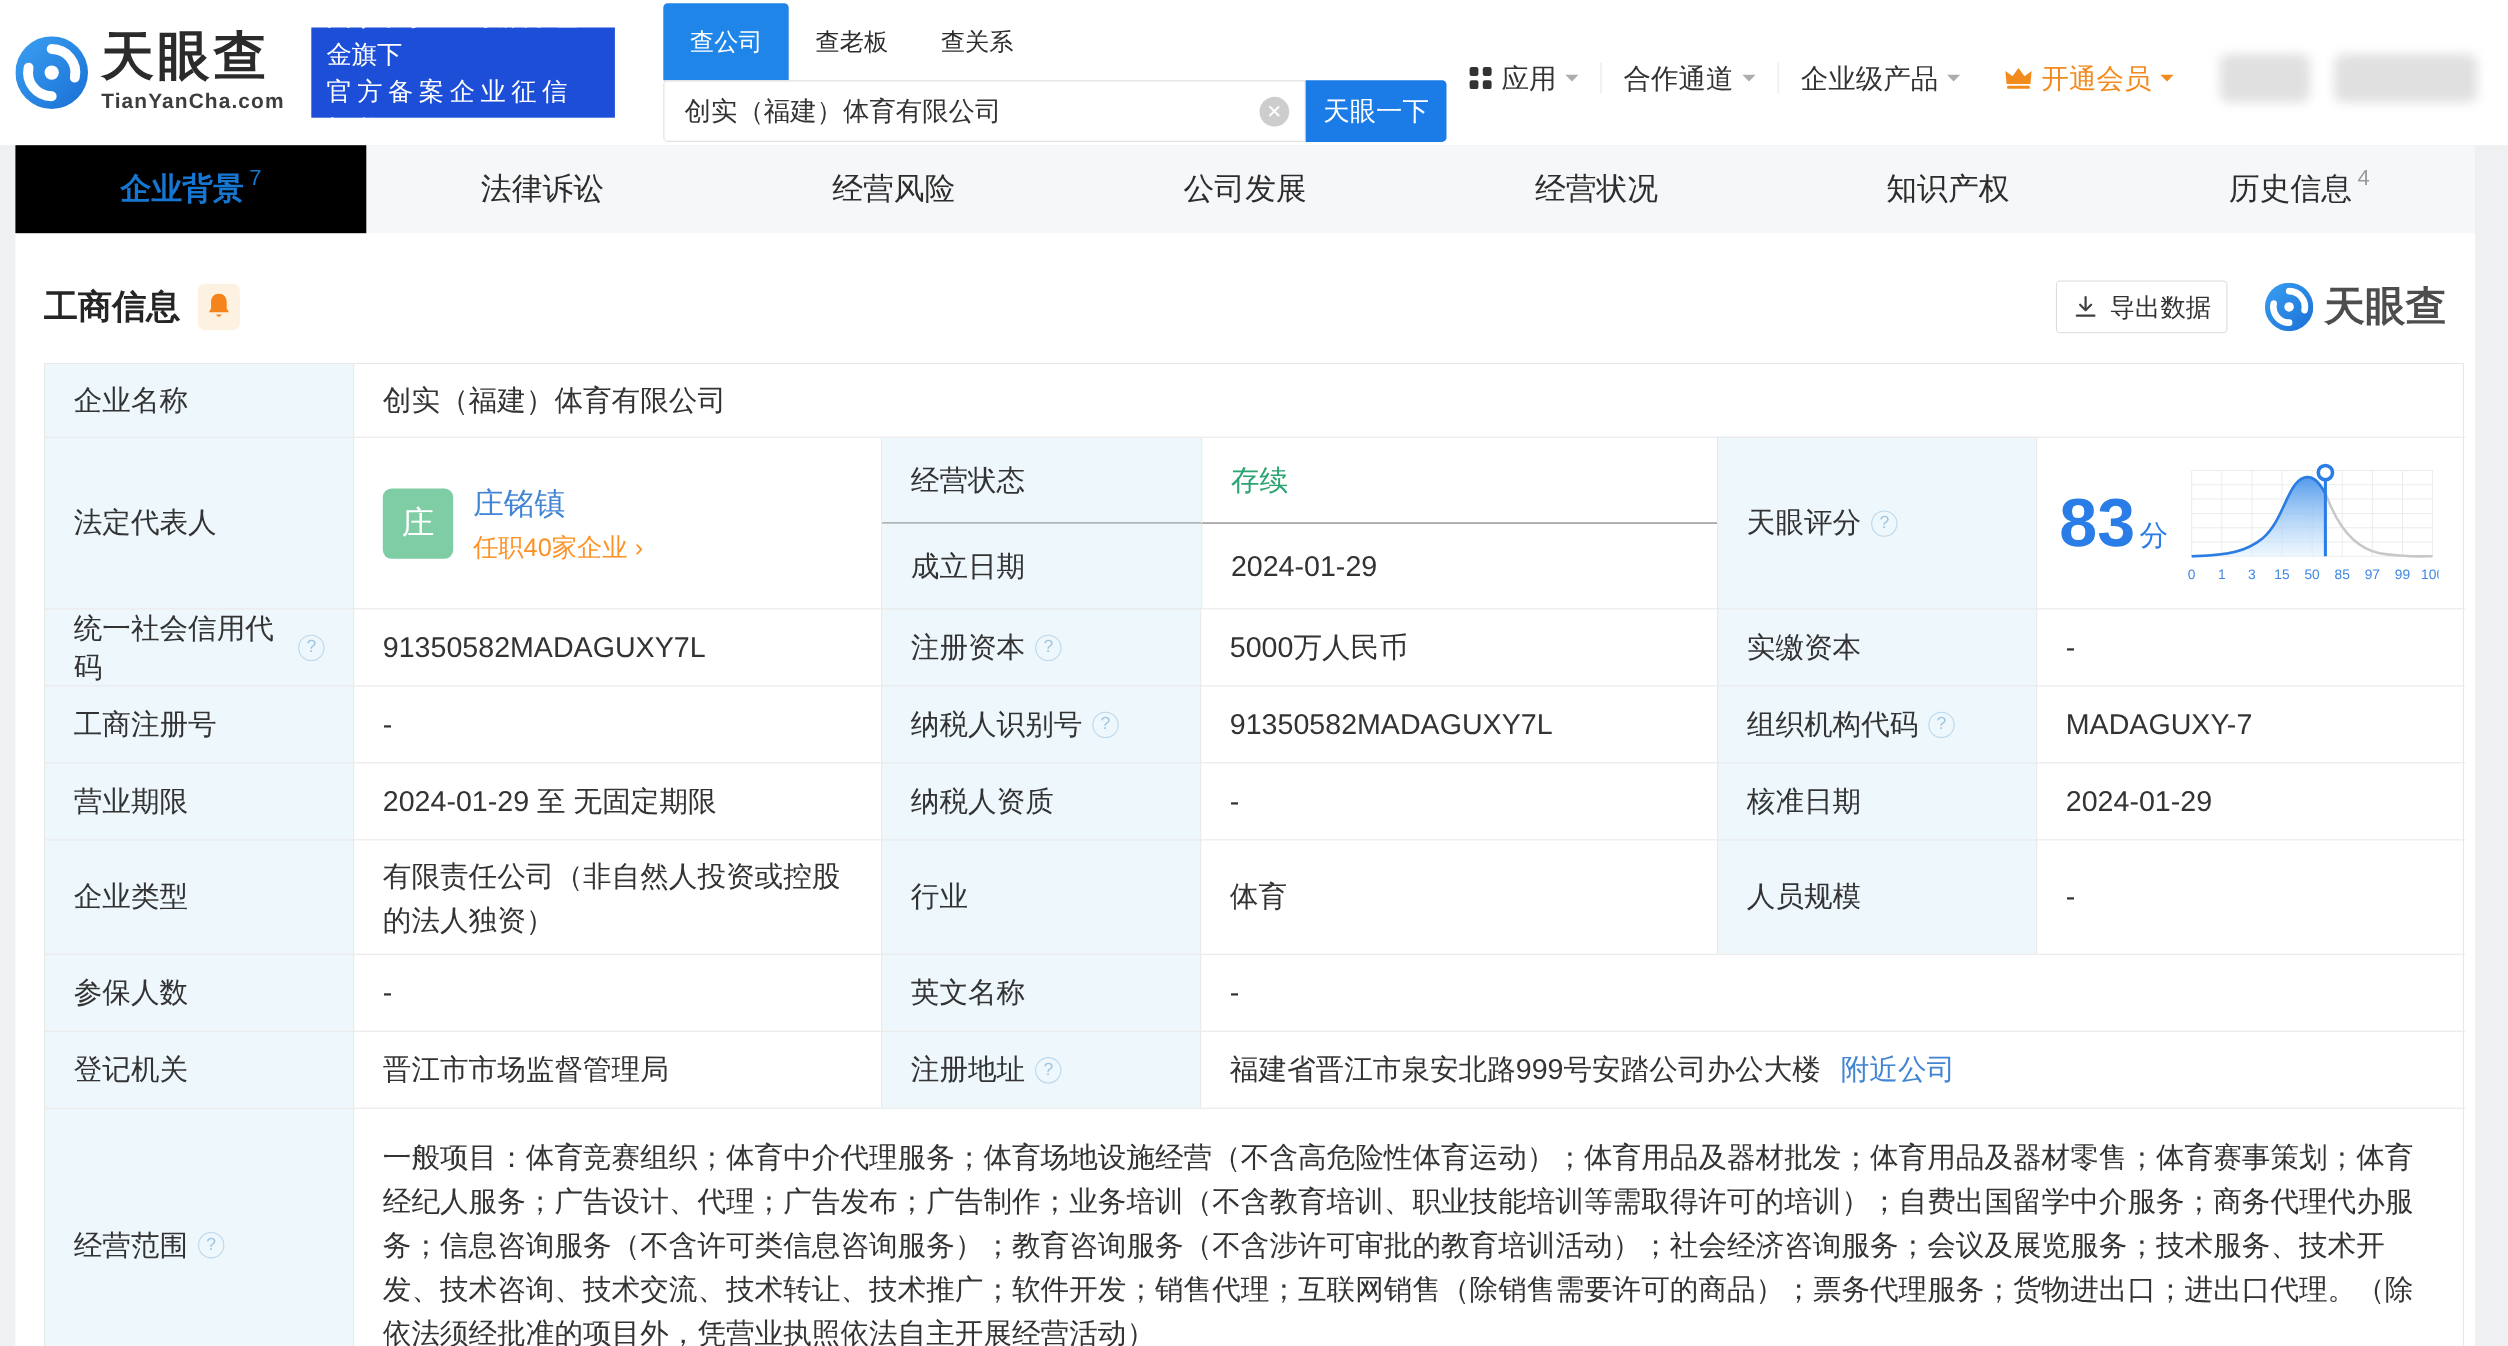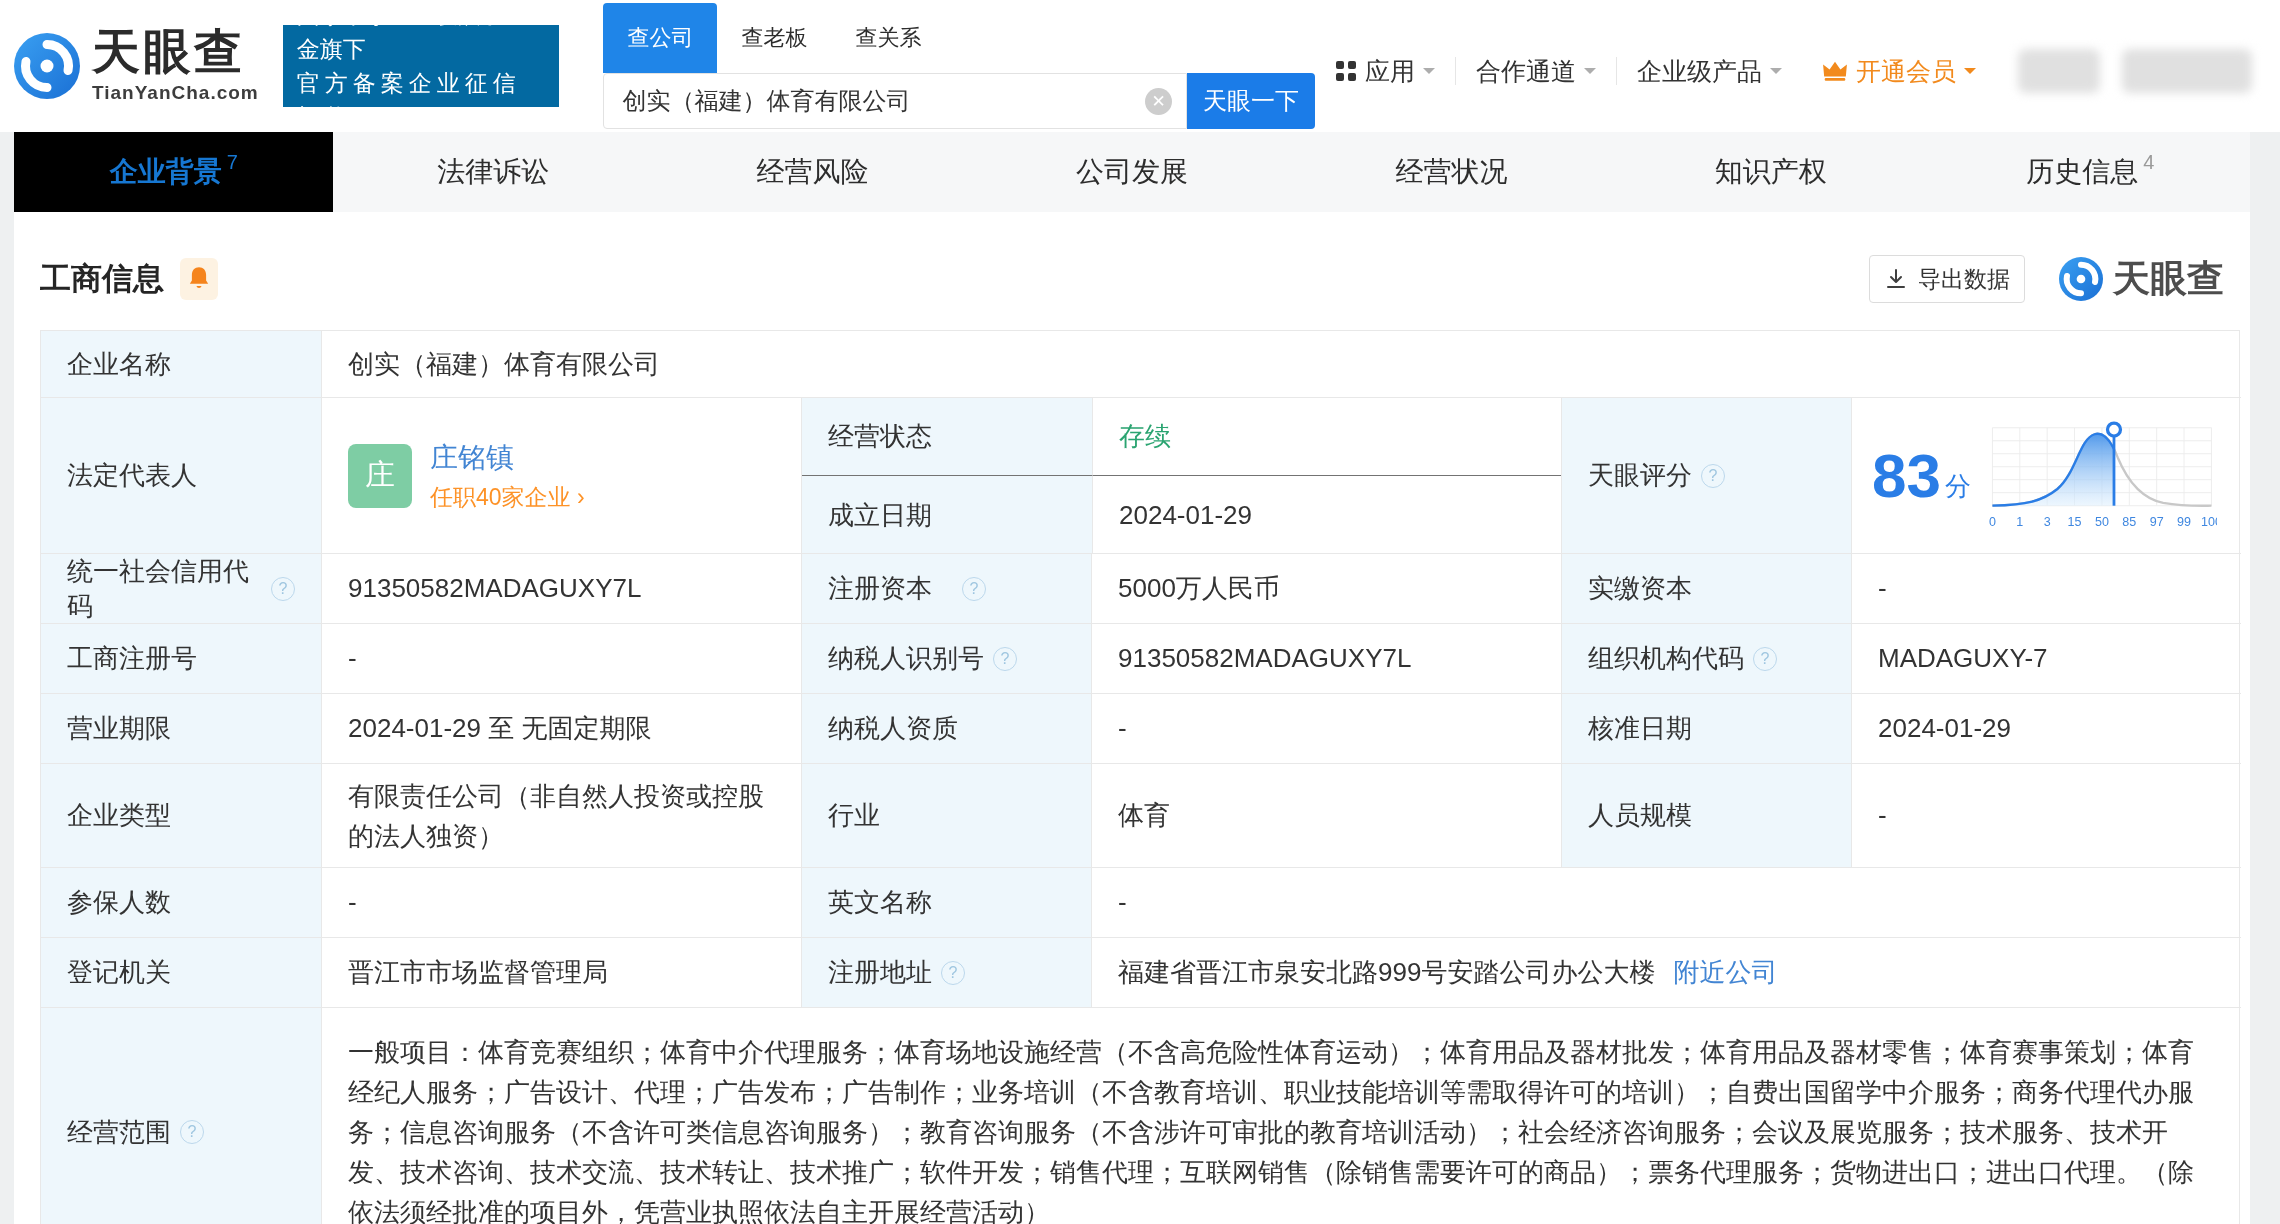--- a/index.html
+++ b/index.html
@@ -6,21 +6,21 @@
   html,body { width:2280px; height:1224px; overflow:hidden; }
   body { background:#eef0f1; font-family:"Liberation Sans","DejaVu Sans",sans-serif; color:#333; }
 
   
   .header { background:#fff; height:132px; display:flex; align-items:center; padding:0 28px 0 14px; }
   .logo-group { display:flex; align-items:center; }
   .logo-mark { width:66px; height:66px; flex:0 0 auto; }
   .logo-text { margin-left:12px; }
   .logo-title { font-size:48px; font-weight:700; color:#2b2b2b; letter-spacing:3px; line-height:1; }
   .logo-sub { font-size:19px; font-weight:700; color:#3d3d3d; margin-top:6px; letter-spacing:1px; }
-  .gov-badge { margin-left:24px; background:#0369a1; color:#fff; width:304px; height:82px; display:flex; flex-direction:column; justify-content:center; padding:0 14px; }
+  .gov-badge { margin-left:24px; background:#1d4ed8; color:#fff; width:304px; height:82px; display:flex; flex-direction:column; justify-content:center; padding:0 14px; }
   .gov-badge .l1 { font-size:23px; line-height:34px; }
   .gov-badge .l2 { font-size:23px; line-height:34px; letter-spacing:5px; }
 
   .search-group { margin-left:44px; width:790px; }
   .search-tabs { display:flex; align-items:flex-end; }
   .search-tab { font-size:22px; color:#2d2d2d; padding:20px 24px; cursor:pointer; }
   .search-tab.active { background:#1f85e8; color:#fff; border-radius:4px 4px 0 0; }
   .search-bar { display:flex; height:56px; }
   .search-box { flex:1; display:flex; align-items:center; border:1px solid #e2e2e2; border-radius:4px 0 0 4px; background:#fff; padding:0 14px 0 18px; }
   .search-box input { flex:1; border:none; outline:none; font-size:24px; color:#333; font-family:inherit; background:transparent; }
@@ -278,21 +278,21 @@
             <text x="244" y="116">100</text>
           </g>
         </svg>
       </div>
 
       <div class="cell lbl bt" style="grid-row:3;grid-column:1;">
         <span>统一社会信用代码</span>
           <span class="help">?</span>
       </div>
       <div class="cell bt bl" style="grid-row:3;grid-column:2;">91350582MADAGUXY7L</div>
-      <div class="cell lbl bt bl" style="grid-row:3;grid-column:3;gap:21px;">
+      <div class="cell lbl bt bl" style="grid-row:3;grid-column:3;">
         <span>注册资本</span>
           <span class="help">?</span>
       </div>
       <div class="cell bt bl" style="grid-row:3;grid-column:4;">5000万人民币</div>
       <div class="cell lbl bt bl" style="grid-row:3;grid-column:5;">实缴资本</div>
       <div class="cell bt bl" style="grid-row:3;grid-column:6;">-</div>
 
       <div class="cell lbl bt" style="grid-row:4;grid-column:1;">工商注册号</div>
       <div class="cell bt bl" style="grid-row:4;grid-column:2;">-</div>
       <div class="cell lbl bt bl" style="grid-row:4;grid-column:3;">

